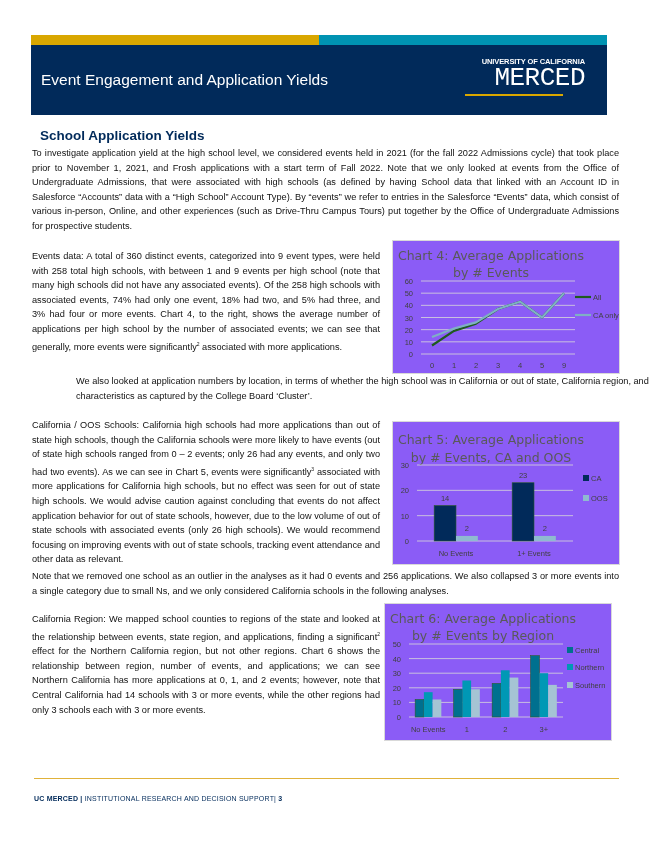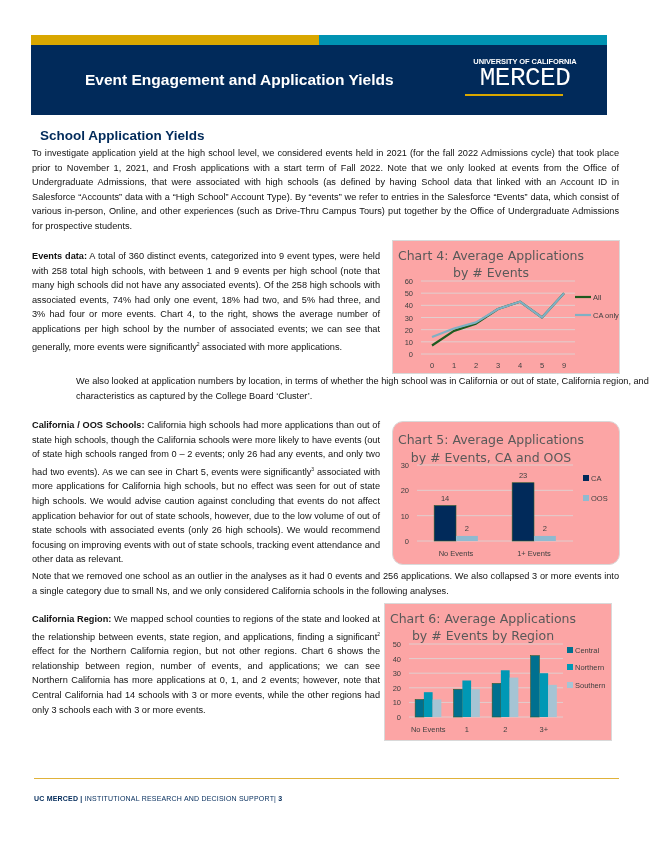--- a/index.html
+++ b/index.html
@@ -1,35 +1,35 @@
 <!DOCTYPE html>
 <html><head>
 <meta charset="utf-8">
 <style>
   html,body{margin:0;padding:0;background:#fff;}
   body{width:652px;height:843px;position:relative;overflow:hidden;font-family:"Liberation Sans",sans-serif;color:#111;}
   .topbar-gold{position:absolute;left:31px;top:35px;width:288px;height:10px;background:#d9a700;}
   .topbar-teal{position:absolute;left:319px;top:35px;width:288px;height:10px;background:#0093b2;}
   .header{position:absolute;left:31px;top:45px;width:576px;height:70px;background:#012a5a;}
-  .header-title{position:absolute;left:10px;top:26px;color:#fff;font-weight:bold;font-size:15.5px;margin-left:44px;}
-  .logo{position:absolute;right:22px;top:12px;width:120px;text-align:center;}
+  .header-title{position:absolute;left:10px;top:26px;color:#fff;font-weight:normal;font-size:15.5px;}
+  .logo{position:absolute;right:22px;top:12px;width:120px;text-align:right;}
   .logo-top{color:#fff;font-size:7.5px;font-weight:bold;letter-spacing:-0.1px;}
   .logo-main{color:#fff;font-family:Liberation Mono, monospace;font-size:26px;line-height:24px;letter-spacing:-0.5px;}
   .logo-line{width:98px;height:2px;background:#d9a700;margin-top:4px;}
   h2{position:absolute;left:40px;top:128px;margin:0;font-size:13.5px;color:#012a5a;font-weight:bold;}
   .para{position:absolute;font-size:9.2px;line-height:14.6px;text-align:justify;margin:0;}
-  .para b{font-weight:bold;}
+  .para b{font-weight:normal;}
   sup{font-size:5px;}
   .p1{left:32px;top:146px;width:587px;}
   .p2{left:32px;top:249px;width:348px;}
   .p3{left:32px;top:374px;width:587px;text-align:left;margin-left:44px;}
   .p4{left:32px;top:418px;width:348px;}
   .p5{left:32px;top:569px;width:587px;}
   .p6{left:32px;top:612px;width:348px;}
-  .chartbox{position:absolute;border:1px solid #d9d9d9;background:#fca5a5;}
+  .chartbox{position:absolute;border:1px solid #d9d9d9;background:#8b5cf6;}
   .chartbox svg{position:absolute;left:0;top:0;}
   .footer-line{position:absolute;left:34px;top:778px;width:585px;height:1px;background:#e0b23a;}
   .footer{position:absolute;left:34px;top:795px;font-size:7px;color:#012a5a;letter-spacing:0.2px;}
   .footer b{font-weight:bold;}
 </style>
 </head>
 <body>
 
 <div class="topbar-gold"></div>
 <div class="topbar-teal"></div>
@@ -82,21 +82,21 @@
       <text x="149" y="127" text-anchor="middle" font-size="7.5" fill="#404040">5</text>
       <text x="171" y="127" text-anchor="middle" font-size="7.5" fill="#404040">9</text>
       <polyline points="39,104.48333333333333 61,89.88333333333333 83,82.58333333333333 105,67.98333333333333 127,60.68333333333333 149,76.5 171,52.166666666666664" fill="none" stroke="#1f5a1f" stroke-width="2.2" stroke-linejoin="round"></polyline>
       <line x1="182" x2="198" y1="56" y2="56" stroke="#1f5a1f" stroke-width="2.2"></line>
       <text x="200" y="59" font-size="7.5" fill="#404040">All</text>
       <polyline points="39,95.96666666666667 61,87.45 83,81.36666666666667 105,67.98333333333333 127,60.68333333333333 149,76.5 171,52.166666666666664" fill="none" stroke="#7fb0c4" stroke-width="2.2" stroke-linejoin="round"></polyline>
       <line x1="182" x2="198" y1="74" y2="74" stroke="#7fb0c4" stroke-width="2.2"></line>
       <text x="200" y="77" font-size="7.5" fill="#404040">CA only</text>
     </svg>
   </div>
-<div class="chartbox" id="c5" style="left:392px;top:421px;width:226px;height:142px;border-radius:11px;">
+<div class="chartbox" id="c5" style="left:392px;top:421px;width:226px;height:142px;">
     <svg width="226" height="142">
       <text x="98" y="22" text-anchor="middle" font-size="12.5" fill="#595959" font-family="DejaVu Sans, sans-serif">Chart 5: Average Applications</text>
       <text x="98" y="40" text-anchor="middle" font-size="12.5" fill="#595959" font-family="DejaVu Sans, sans-serif">by # Events, CA and OOS</text>
       <line x1="24" x2="180" y1="119" y2="119" stroke="#d9d9d9" stroke-width="0.8"></line>
       <text x="16" y="122" text-anchor="end" font-size="7.5" fill="#404040">0</text>
       <line x1="24" x2="180" y1="93.66666666666667" y2="93.66666666666667" stroke="#d9d9d9" stroke-width="0.8"></line>
       <text x="16" y="96.66666666666667" text-anchor="end" font-size="7.5" fill="#404040">10</text>
       <line x1="24" x2="180" y1="68.33333333333334" y2="68.33333333333334" stroke="#d9d9d9" stroke-width="0.8"></line>
       <text x="16" y="71.33333333333334" text-anchor="end" font-size="7.5" fill="#404040">20</text>
       <line x1="24" x2="180" y1="43" y2="43" stroke="#d9d9d9" stroke-width="0.8"></line>

